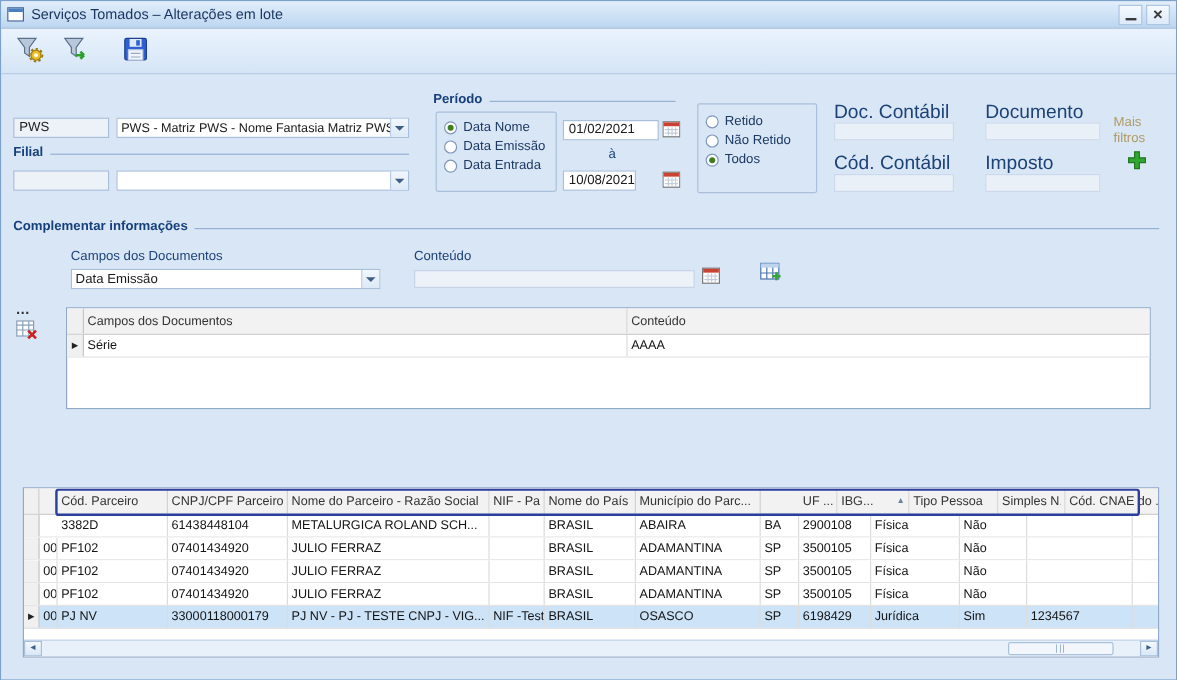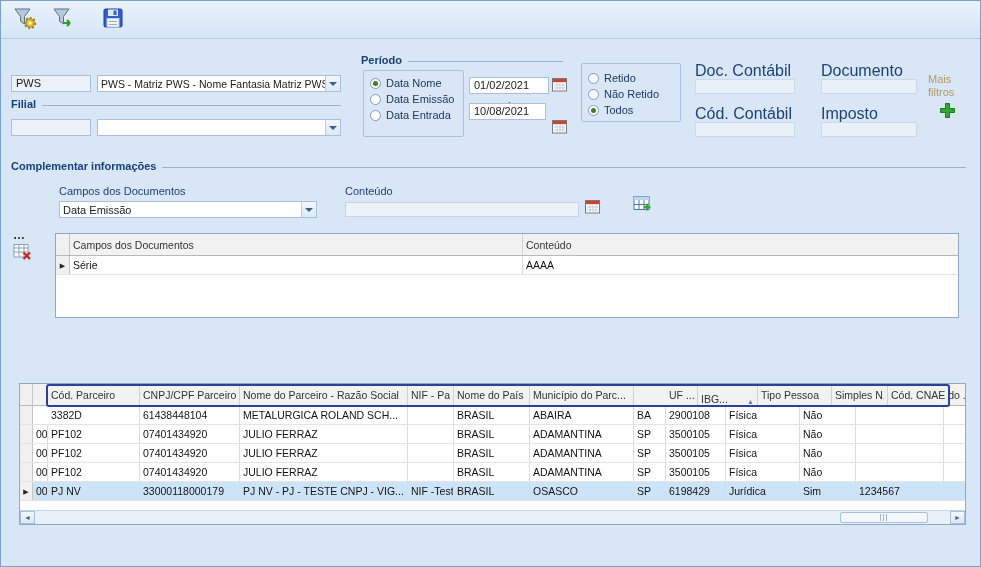--- a/index.html
+++ b/index.html
@@ -69,20 +69,30 @@
   .sb-left{left:0;}
   .sb-right{right:0;}
   .sb-thumb{position:absolute;top:1px;left:820px;width:88px;height:11px;background:#f3f7fc;border:1px solid #a8c0dc;border-radius:2px;display:flex;align-items:center;justify-content:center;cursor:grab;}
   .grip{width:9px;height:7px;background:repeating-linear-gradient(90deg,#9db6d4 0,#9db6d4 1px,transparent 1px,transparent 3px);}
 </style>
 </head>
 <body>
 
 <div class="window">
 
+  <div class="titlebar">
+    <span class="appicon"></span>
+    <span class="title">Serviços Tomados – Alterações em lote</span>
+    <span class="cap-btn">
+        <span class="min-glyph"></span>
+      </span>
+    <span class="cap-btn">
+        <span class="x-glyph">×</span>
+      </span>
+  </div>
 
   <div class="toolbar">
     <button class="tbtn">
       <span>
         <svg width="24" height="24" viewBox="0 0 24 24">
           <path d="M2 3h15l-5.5 7.5V18l-4-2.8v-4.7z" fill="#b9c7db" stroke="#5a6f8a"></path>
           <circle cx="17" cy="17" r="5.3" fill="none" stroke="#9a7a10" stroke-width="1.6" stroke-dasharray="2 2"></circle>
           <circle cx="17" cy="17" r="4.2" fill="#eebc22" stroke="#9a7a10"></circle>
           <circle cx="17" cy="17" r="1.7" fill="#fffbe6"></circle>
         </svg>
@@ -158,38 +168,38 @@
               <line x1="2" y1="8" x2="13" y2="8"></line>
               <line x1="2" y1="11" x2="13" y2="11"></line>
               <line x1="5" y1="6" x2="5" y2="13"></line>
               <line x1="8" y1="6" x2="8" y2="13"></line>
               <line x1="11" y1="6" x2="11" y2="13"></line>
             </g>
         </svg>
       </span>
     </span>
     <div class="sublabel" style="left:506px;top:61px">à</div>
-    <div class="tb" style="left:468px;top:64px;width:77px">10/08/2021</div>
+    <div class="tb" style="left:468px;top:80px;width:61px">10/08/2021</div>
     <span class="iconbtn" style="left:551px;top:80px">
       <span>
         <svg width="15" height="15" viewBox="0 0 15 15">
           <rect x="0.5" y="1.5" width="14" height="12.5" fill="#fff" stroke="#7a7a7a"></rect>
           <rect x="1" y="2" width="13" height="3.2" fill="#c94335"></rect>
           <g stroke="#c3cdd9">
               <line x1="2" y1="8" x2="13" y2="8"></line>
               <line x1="2" y1="11" x2="13" y2="11"></line>
               <line x1="5" y1="6" x2="5" y2="13"></line>
               <line x1="8" y1="6" x2="8" y2="13"></line>
               <line x1="11" y1="6" x2="11" y2="13"></line>
             </g>
         </svg>
       </span>
     </span>
 
-    <div class="box" style="left:580px;top:24px;width:100px;height:59px">
+    <div class="box" style="left:580px;top:24px;width:100px;height:75px">
       <div id="retencao-radios" style="padding-top:4px">
           <div class="radio-row">
             <span class="radio"></span>
             <span class="radio-label">Retido</span>
           </div>
           <div class="radio-row">
             <span class="radio"></span>
             <span class="radio-label">Não Retido</span>
           </div>
           <div class="radio-row">
@@ -306,21 +316,21 @@
             </div>
             <div class="dg-cell dg-hcell" style="width: 76px; flex-shrink: 0;">
               <span class="hdr-text">Nome do País</span>
             </div>
             <div class="dg-cell dg-hcell" style="width: 104px; flex-shrink: 0;">
               <span class="hdr-text">Município do Parc...</span>
             </div>
             <div class="dg-cell dg-hcell" style="width: 32px; flex-shrink: 0; margin-left: 32px;">
               <span class="hdr-text">UF ...</span>
             </div>
-            <div class="dg-cell dg-hcell" style="width: 60px; flex-shrink: 0; align-items: flex-end;">
+            <div class="dg-cell dg-hcell" style="width: 60px; flex-shrink: 0;">
               <span class="hdr-text">IBG...</span>
               <span class="sortarrow">▲</span>
             </div>
             <div class="dg-cell dg-hcell" style="width: 74px; flex-shrink: 0;">
               <span class="hdr-text">Tipo Pessoa</span>
             </div>
             <div class="dg-cell dg-hcell" style="width: 56px; flex-shrink: 0;">
               <span class="hdr-text">Simples N...</span>
             </div>
             <div class="dg-cell dg-hcell" style="width: 88px; flex-shrink: 0;">

